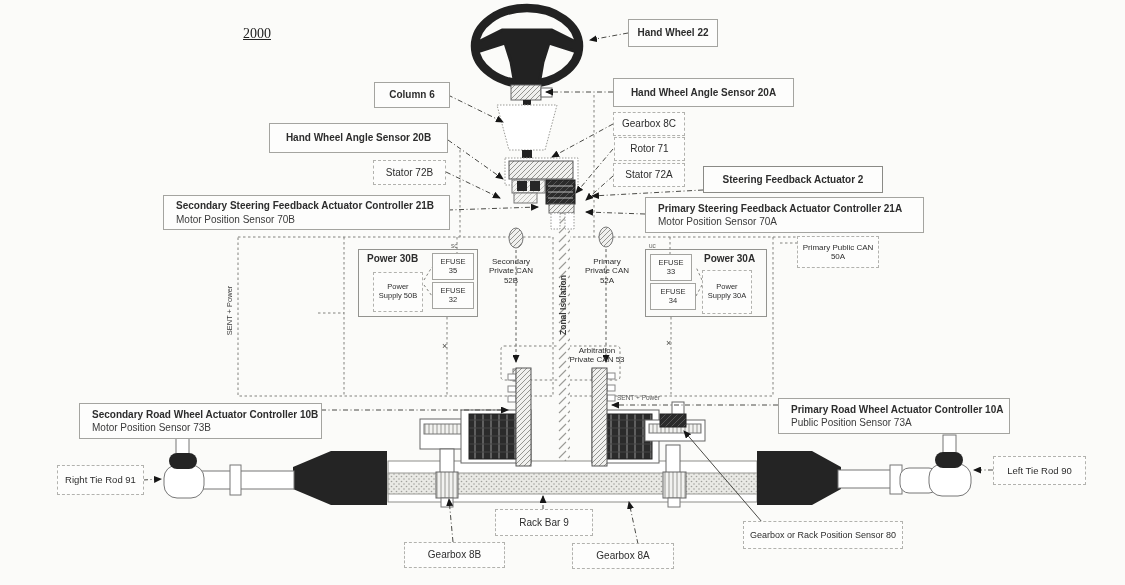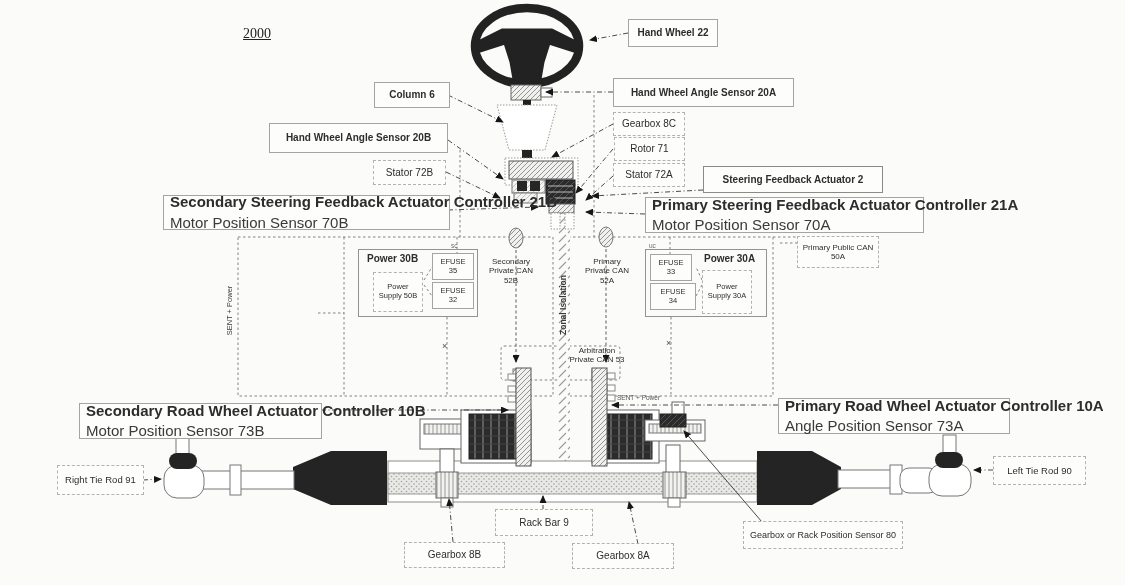--- a/index.html
+++ b/index.html
@@ -9,21 +9,21 @@
   .lbl{position:absolute;display:flex;align-items:center;justify-content:center;
        text-align:center;background:#fdfdfc;border:1px solid #a4a4a0;
        font-size:10px;line-height:1.18;color:#2d2d2d;box-sizing:border-box;padding:1px 3px;}
   .b{font-weight:700;}
   .dashed{border-style:dashed;border-color:#b2b2ae;}
   .plain{border:none;background:transparent;}
   .small{font-size:8px;}
   .tiny{font-size:7.5px;}
   .ctrl{position:absolute;display:flex;flex-direction:column;align-items:flex-start;
         justify-content:center;text-align:left;background:#fdfdfc;border:1px solid #a4a4a0;
-        font-size:15px;line-height:1.35;box-sizing:border-box;padding:2px 6px;overflow:visible;}
+        font-size:10px;line-height:1.35;box-sizing:border-box;padding:2px 12px;overflow:visible;}
   .ctrl .t{font-weight:700;white-space:nowrap;}
   .ctrl .s{white-space:nowrap;color:#3a3a3a;}
   .group{position:absolute;border:1px solid #93938f;background:transparent;box-sizing:border-box;}
   .gtitle{position:absolute;font-weight:700;font-size:10px;white-space:nowrap;}
   .vtext{position:absolute;transform:rotate(-90deg);text-align:center;white-space:nowrap;color:#3a3a3a;}
   .figref{position:absolute;font-family:"Liberation Serif",serif;font-size:14px;
           text-decoration:underline;color:#222;}
   .sent-sm{position:absolute;font-size:6.5px;color:#555;}
 </style>
 </head>
@@ -230,21 +230,21 @@
 <div class="ctrl" style="left:645px;top:197px;width:279px;height:36px;">
   <span class="t">Primary Steering Feedback Actuator Controller 21A</span>
   <span class="s">Motor Position Sensor 70A</span>
 </div>
 <div class="ctrl dashed" style="left:79px;top:403px;width:243px;height:36px;">
   <span class="t">Secondary Road Wheel Actuator Controller 10B</span>
   <span class="s">Motor Position Sensor 73B</span>
 </div>
 <div class="ctrl dashed" style="left:778px;top:398px;width:232px;height:36px;">
   <span class="t">Primary Road Wheel Actuator Controller 10A</span>
-  <span class="s">Angle Position Sensor 73A</span>
+  <span class="s">Public Position Sensor 73A</span>
 </div>
 
 <div class="group" style="left:358px;top:249px;width:120px;height:68px;">
   <span class="gtitle" style="left:8px;top:3px;">Power 30B</span>
 </div>
 <div class="lbl dashed tiny" style="left:373px;top:272px;width:50px;height:40px;">Power Supply 50B</div>
 <div class="lbl tiny" style="left:432px;top:253px;width:42px;height:27px;padding:0 7px;">EFUSE 35</div>
 <div class="lbl tiny" style="left:432px;top:282px;width:42px;height:27px;padding:0 7px;">EFUSE 32</div>
 
 <div class="group" style="left:645px;top:249px;width:122px;height:68px;">

